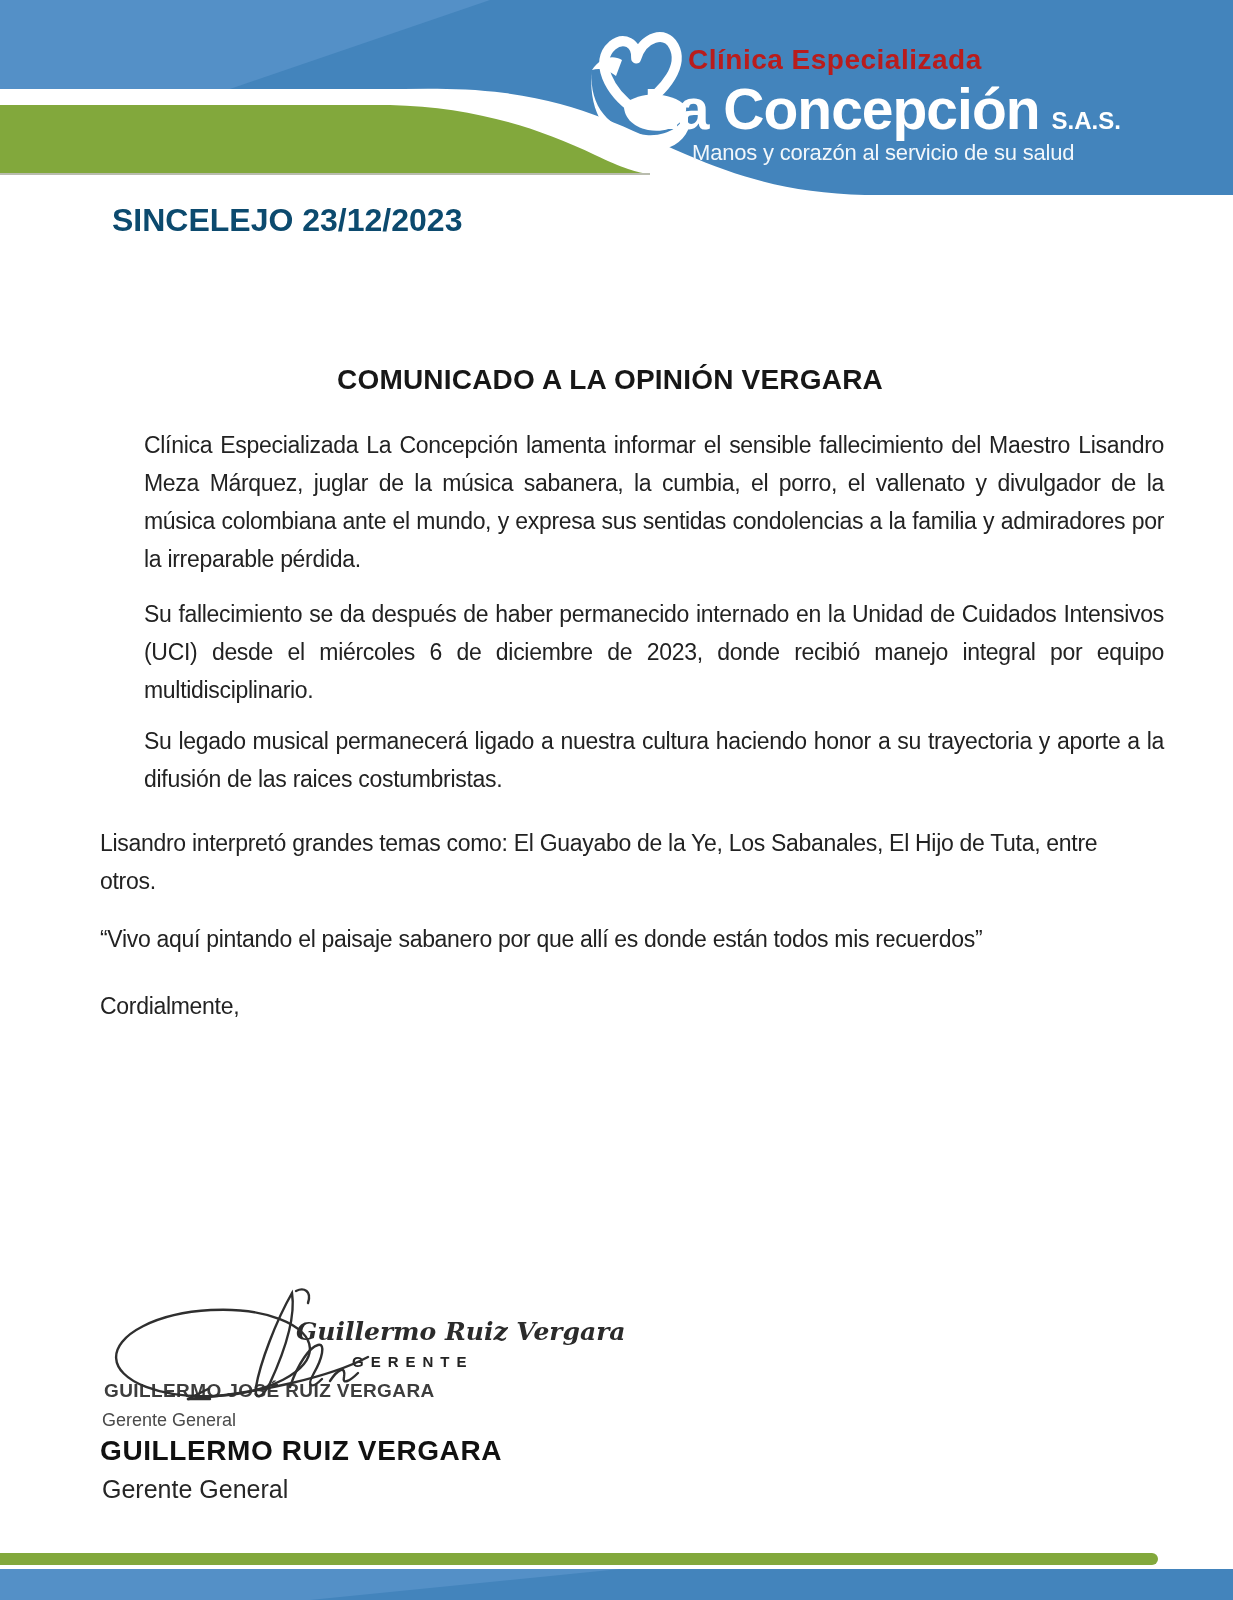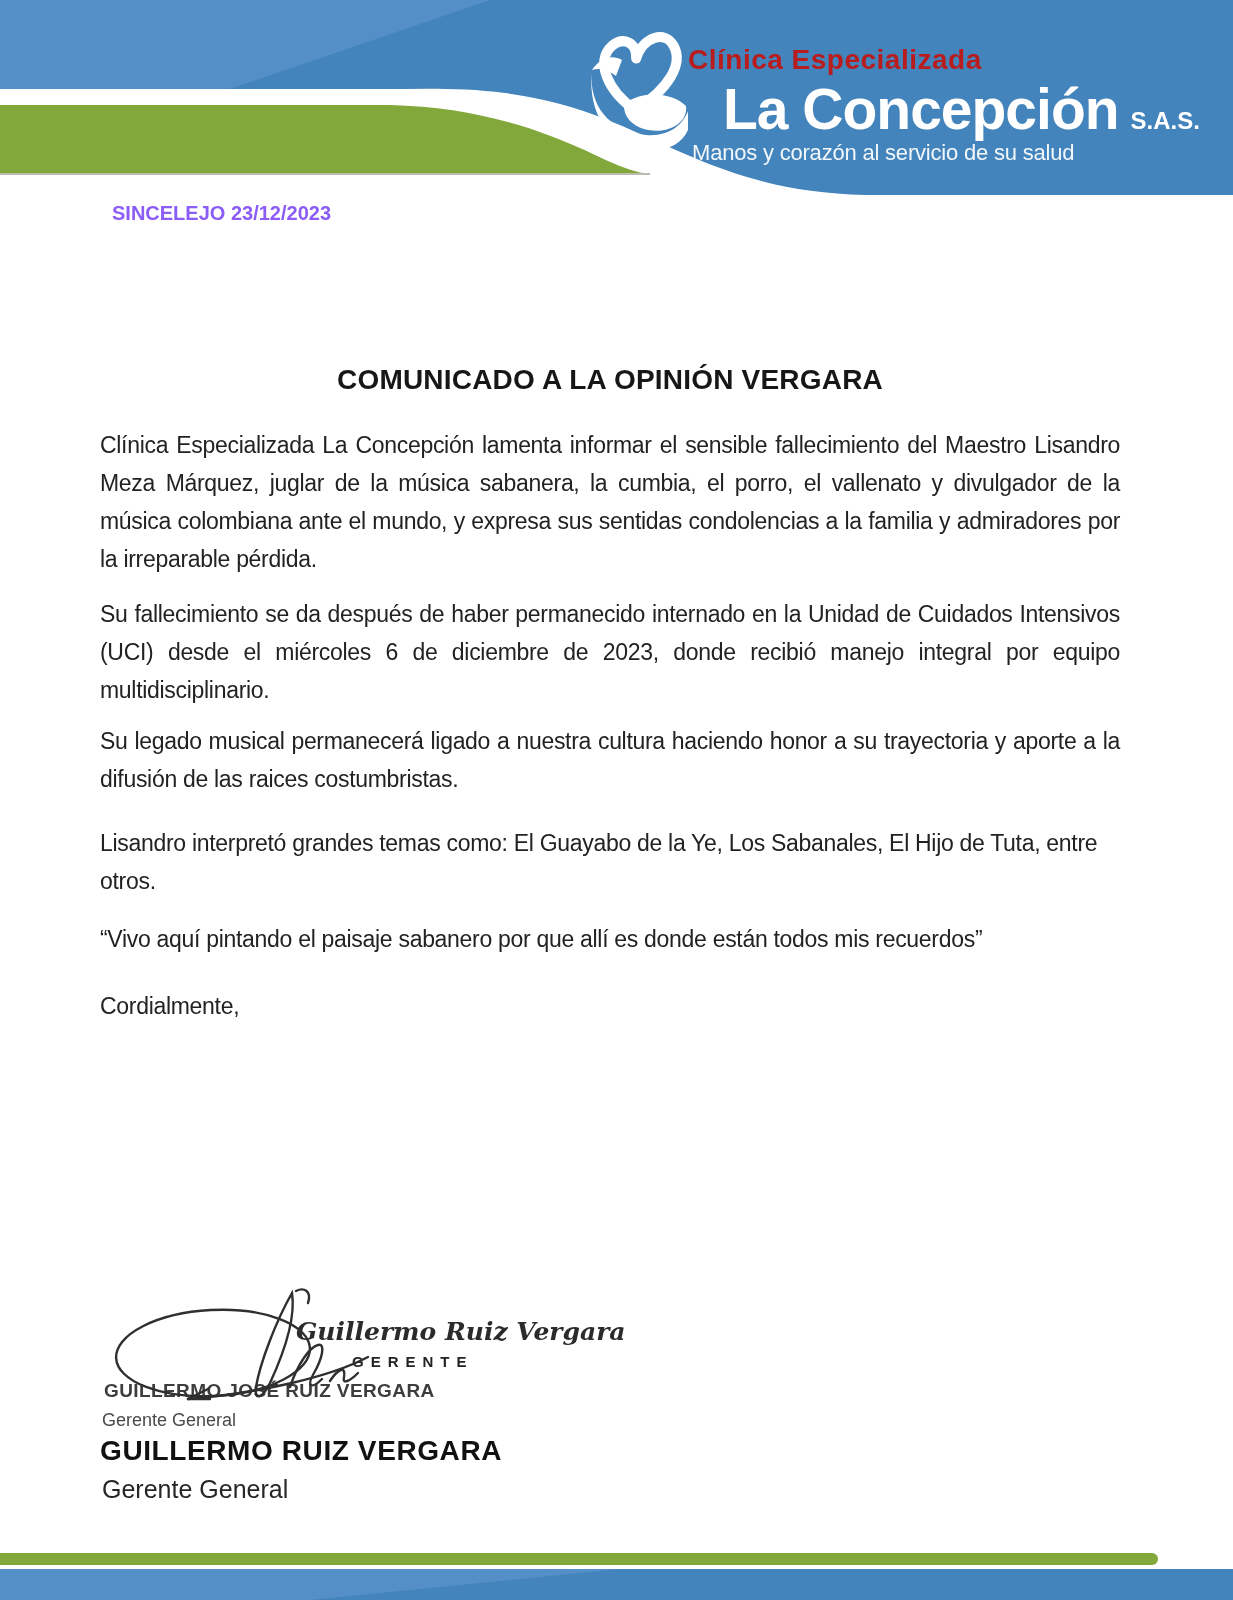--- a/index.html
+++ b/index.html
@@ -22,50 +22,50 @@
   .banner-label {
     position: absolute; left: 96px; top: 118px;
     font-size: 36px; font-weight: bold; color: #ffffff;
     letter-spacing: 2.5px;
   }
   .logo-icon { position: absolute; left: 578px; top: 12px; width: 110px; height: 160px; }
   .logo-line1 {
     position: absolute; left: 688px; top: 44px;
     font-size: 28px; font-weight: bold; color: #b91c1c; letter-spacing: 0.5px;
   }
-  .logo-brand-row { position: absolute; left: 723px; top: 76px; white-space: nowrap; }
+  .logo-brand-row { position: absolute; left: 644px; top: 76px; white-space: nowrap; }
   .logo-brand {
     font-size: 57px; font-weight: bold; color: #ffffff; letter-spacing: -1px;
   }
   .logo-suffix {
     font-size: 24px; font-weight: bold; color: #ffffff;
     margin-left: 12px; vertical-align: baseline;
   }
   .logo-tagline {
     position: absolute; left: 692px; top: 140px;
     font-size: 22px; color: #f2f7fb; letter-spacing: -0.2px;
     white-space: nowrap;
   }
 
   
   .dateline {
     position: absolute; left: 112px; top: 202px;
-    font-size: 20px; font-weight: bold; letter-spacing: 0px; color: #8b5cf6;
+    font-size: 32px; font-weight: bold; letter-spacing: 0px; color: #0c4a6e;
   }
   .doc-title {
     position: absolute; left: 100px; top: 364px; width: 1020px;
     text-align: center; font-size: 28px; font-weight: bold; color: #171717;
     letter-spacing: 0.2px;
   }
   .body-p {
     position: absolute; left: 100px; width: 1020px;
     font-size: 23px; line-height: 38px; letter-spacing: -0.3px;
     color: #222222;
   }
-  .just { text-align: justify; }
+  .just { text-align: justify; margin-left: 44px; }
   .p1 { top: 426px; }
   .p2 { top: 595px; }
   .p3 { top: 722px; }
   .p4 { top: 824px; }
   .p5 { top: 920px; }
   .p6 { top: 987px; }
 
   
   .signature { position: absolute; left: 100px; top: 1295px; width: 470px; height: 215px; }
   .sig-strokes { position: absolute; left: 0; top: -10px; width: 400px; height: 135px; pointer-events: none; }

